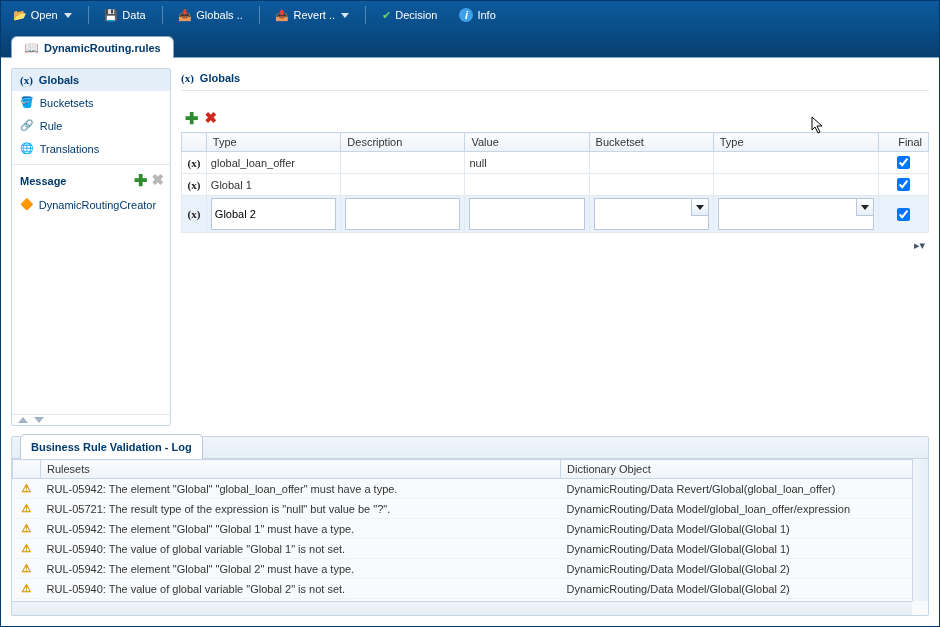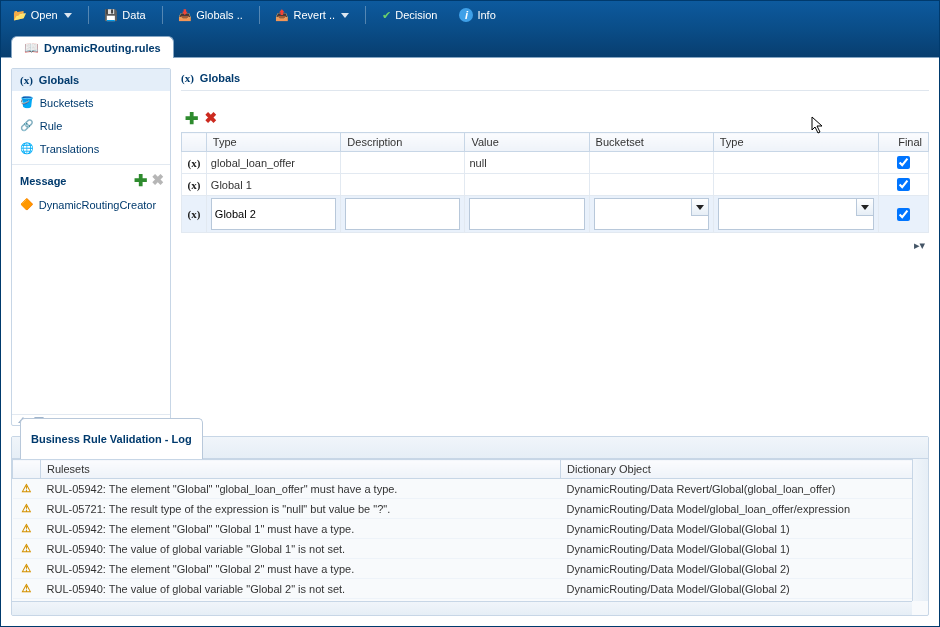--- a/index.html
+++ b/index.html
@@ -45,21 +45,21 @@
   .cell-input { width:100%; border:1px solid #b8c8da; padding:15px 3px; height:14px; font-size:11px; }
   .cell-dd { position:relative; }
   .dd-btn { position:absolute; right:0; top:0; width:18px; height:18px; border:1px solid #b8c8da; background:linear-gradient(#fff,#e6eef6); display:flex; align-items:center; justify-content:center; cursor:pointer;}
   .dd-btn .caret { width:0;height:0;border-left:4px solid transparent;border-right:4px solid transparent;border-top:5px solid #222;}
   .chk { margin:0 auto; display:block; }
   .content-scroll-footer { display:flex; justify-content:flex-end; padding:6px 4px 0; }
 
   
   .bottom-panel { height:180px; border-top:1px solid #c7d6e6; background:#f8fafc; display:flex; flex-direction:column; margin:0 10px 10px; border:1px solid #c7d6e6; border-radius:2px; }
   .bp-tabstrip { height:22px; display:flex; align-items:flex-end; padding:0 8px; background:linear-gradient(#f0f5fa,#e6eef6); border-bottom:1px solid #c7d6e6; }
-  .bp-tab { background:#fff; border:1px solid #b8c8da; border-bottom:none; border-top-left-radius:5px; border-top-right-radius:5px; padding:14px 10px; color:#003a6d; font-weight:bold; position:relative; top:1px;}
+  .bp-tab { background:#fff; border:1px solid #b8c8da; border-bottom:none; border-top-left-radius:5px; border-top-right-radius:5px; padding:6px 10px; color:#003a6d; font-weight:bold; position:relative; top:1px;}
   .bp-body { flex:1; overflow:auto; position:relative; }
   table.log { width:100%; border-collapse:collapse; }
   table.log th { background:linear-gradient(#fbfcfe,#eef3f9); border:1px solid #c7d6e6; text-align:left; padding:3px 6px; font-weight:normal; }
   table.log td { border-bottom:1px solid #eef3f9; padding:3px 6px; }
   .warn-icon { display:inline-block; width:14px; text-align:center; color:#d49200; font-weight:bold;}
   .scrollbar-v { position:absolute; right:0; top:0; bottom:0; width:16px; background:linear-gradient(90deg,#f0f5fa,#e6eef6); border-left:1px solid #c7d6e6; }
   .scrollbar-h { height:14px; background:linear-gradient(#f0f5fa,#e6eef6); border-top:1px solid #c7d6e6; margin-right:16px;}
 
   .xglyph { font-family: Georgia,serif; font-weight:bold; color:#003a6d; }
   .cursor-arrow { position:absolute; }

